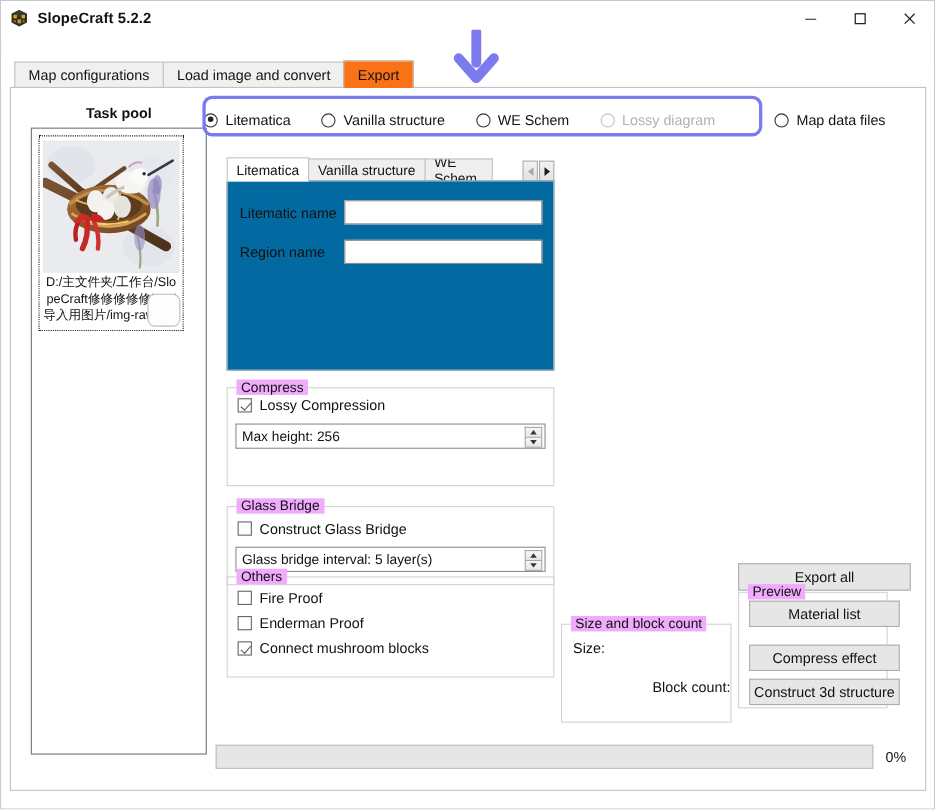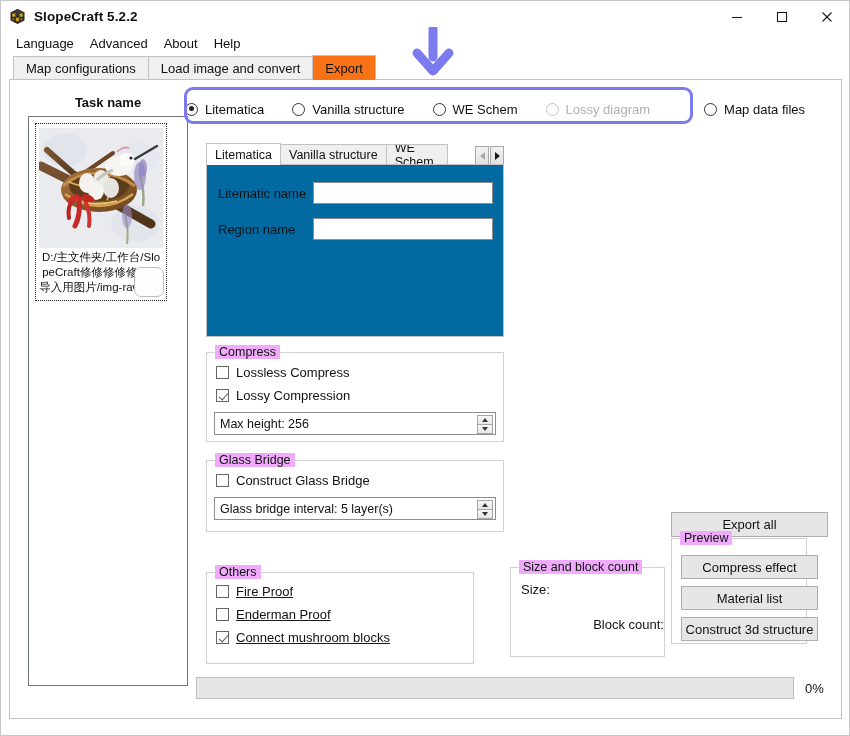--- a/index.html
+++ b/index.html
@@ -249,21 +249,21 @@
   }
   .groupbox > .gb-title {
     position: absolute; top: -8px; left: 8px;
     background: #f0abfc;
     padding: 0 4px;
     font-size: 12.5px; color: #111;
     white-space: nowrap;
   }
   .gb-compress  { left: 196px; top: 272px; width: 298px; height: 90px; }
   .gb-glass     { left: 196px; top: 380px; width: 298px; height: 72px; }
-  .gb-others    { left: 196px; top: 492px; width: 268px; height: 92px; text-decoration: underline; }
+  .gb-others    { left: 196px; top: 444px; width: 298px; height: 92px; }
   .gb-size      { left: 500px; top: 487px; width: 155px; height: 90px; }
   .gb-preview   { left: 661px; top: 458px; width: 136px; height: 106px; }
 
   .cbrow {
     display: flex; align-items: center;
     margin: 8px 0 0 9px;
     font-size: 13px; color: #111;
   }
   .cb {
     width: 13px; height: 13px;
@@ -389,36 +389,30 @@
       </div>
       <div class="win-btn">
         <svg width="12" height="12" viewBox="0 0 12 12">
             <line x1="1.5" y1="1.5" x2="10.5" y2="10.5" stroke="#1c1c1c" stroke-width="1.1"></line>
             <line x1="10.5" y1="1.5" x2="1.5" y2="10.5" stroke="#1c1c1c" stroke-width="1.1"></line>
           </svg>
       </div>
     </div>
   </div>
 
-  <div class="menubar">
-    <div class="menu-item">Language</div>
-    <div class="menu-item">Advanced</div>
-    <div class="menu-item">About</div>
-    <div class="menu-item">Help</div>
-  </div>
 
   <div class="tabstrip">
     <div class="tab">Map configurations</div>
     <div class="tab">Load image and convert</div>
     <div class="tab active">Export</div>
   </div>
 
   <div class="content">
 
-    <div class="taskpool-label">Task name</div>
+    <div class="taskpool-label">Task pool</div>
     <div class="taskpool-panel">
       <div class="task-item">
         <div class="thumb">
           <svg viewBox="0 0 124 120" preserveAspectRatio="none">
             <defs>
               <linearGradient id="nestg" x1="0" y1="0" x2="1" y2="1">
                 <stop offset="0" stop-color="#a9763d"></stop>
                   <stop offset="0.5" stop-color="#8a5a2a"></stop>
                   <stop offset="1" stop-color="#6d4420"></stop>
               </linearGradient>
@@ -513,24 +507,20 @@
         <input class="field-input" type="text" value="" style="">
       </div>
       <div class="field-row">
         <div class="field-label">Region name</div>
         <input class="field-input" type="text" value="" style="">
       </div>
     </div>
 
     <div class="groupbox gb-compress">
       <div class="gb-title">Compress</div>
-      <div class="cbrow" style="margin-top:12px;">
-        <span class="cb"></span>
-        <span>Lossless Compress</span>
-      </div>
       <div class="cbrow">
         <span class="cb checked"></span>
         <span>Lossy Compression</span>
       </div>
       <div class="spinbox">
         <span class="spin-text">Max height: 256</span>
         <div class="spin-arrows">
           <div>
               <span class="caret-up"></span>
             </div>
@@ -579,22 +569,22 @@
     <div class="groupbox gb-size">
       <div class="gb-title">Size and block count</div>
       <div class="gb-text">Size:</div>
       <div class="gb-text" style="margin-top:20px;text-align:right;">Block count:</div>
     </div>
 
     <div class="btn btn-exportall">Export all</div>
 
     <div class="groupbox gb-preview">
       <div class="gb-title">Preview</div>
+      <div class="btn btn-preview">Material list</div>
       <div class="btn btn-preview first">Compress effect</div>
-      <div class="btn btn-preview">Material list</div>
       <div class="btn btn-preview">Construct 3d structure</div>
     </div>
 
     <div class="progress-wrap">
       <div class="progress-bar"></div>
       <div class="progress-pct">0%</div>
     </div>
 
   </div>
 

